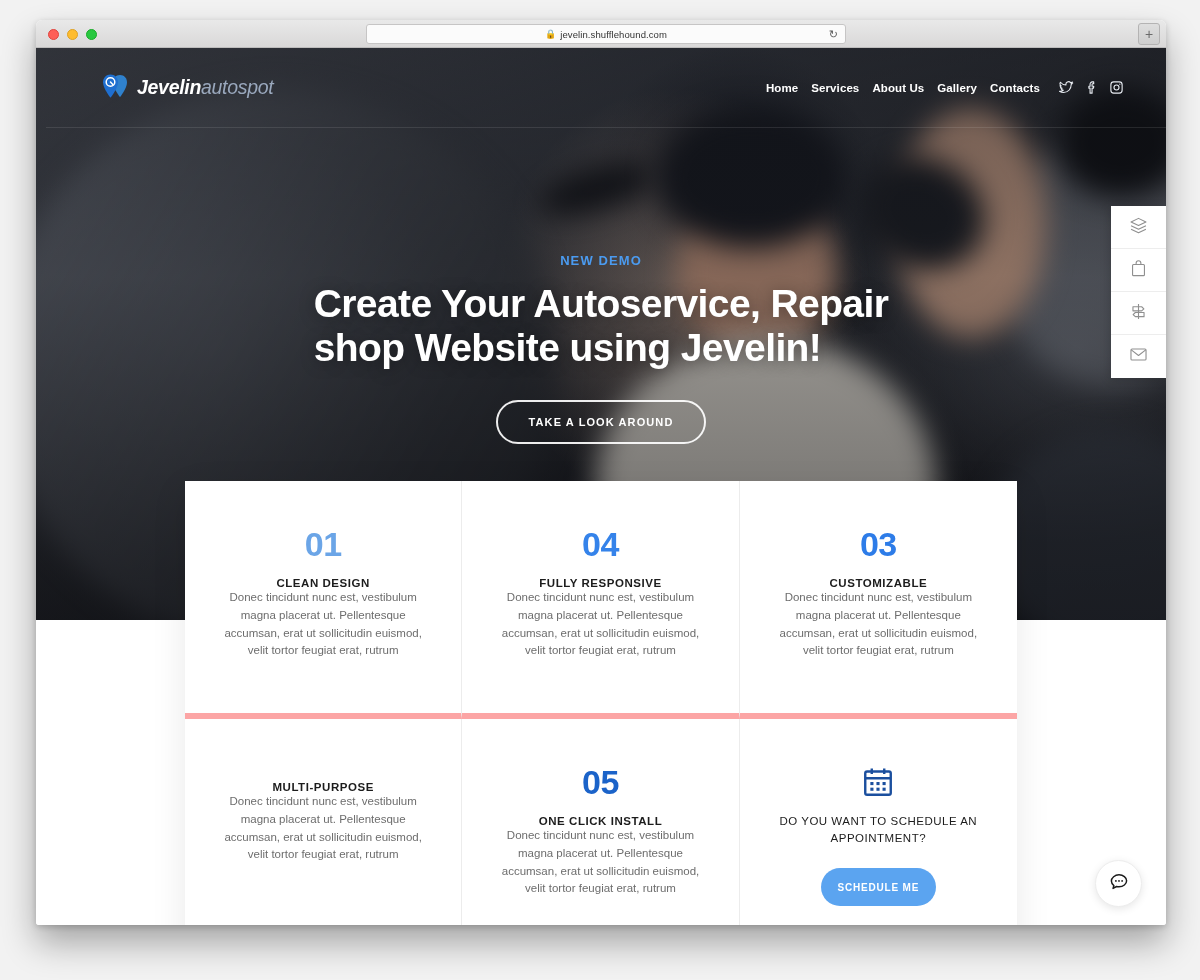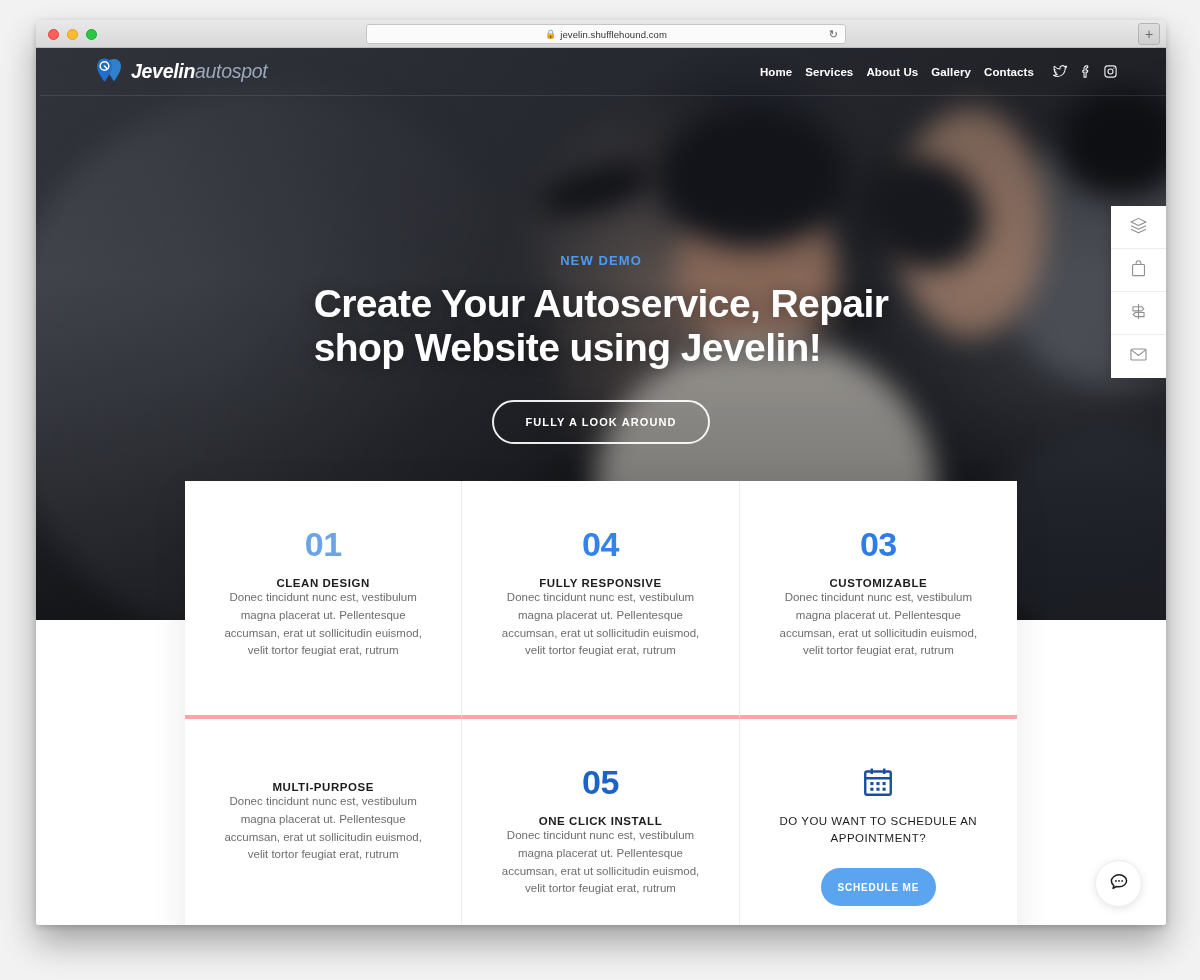--- a/index.html
+++ b/index.html
@@ -69,21 +69,21 @@
   .p-head   { left: 640px; top: 140px; width: 160px; height: 170px; background: #b98c74; border-radius: 45%; filter: blur(9px); }
   .p-shirt  { left: 560px; top: 290px; width: 340px; height: 300px; background: #dcd7cd; border-radius: 45% 45% 20% 20%; filter: blur(12px); }
   .p-arm    { left: 860px; top: 60px; width: 150px; height: 230px; background: #c39a82; border-radius: 45%; filter: blur(11px); }
   .p-tool   { left: 820px; top: 110px; width: 130px; height: 110px; background: #1a1c21; border-radius: 30% 40% 50% 30%; transform: rotate(24deg); filter: blur(5px); }
   .p-bg1    { left: 960px; top: 80px; width: 230px; height: 260px; background: rgba(150,155,165,.45); border-radius: 40%; filter: blur(20px); }
   .p-bg2    { left: 950px; top: 380px; width: 250px; height: 230px; background: rgba(60,65,75,.7); border-radius: 45%; filter: blur(18px); }
   .p-tire   { left: 1020px; top: 40px; width: 130px; height: 110px; background: #0e0f12; border-radius: 50%; filter: blur(9px); }
   .hero-veil { position: absolute; inset: 0; background: linear-gradient(180deg, rgba(14,16,22,.46) 0%, rgba(14,16,22,.30) 40%, rgba(10,11,15,.55) 100%); }
 
   .topbar {
-    position: absolute; left: 4px; top: 0; width: 100%; height: 48px;
+    position: absolute; left: 10px; top: 0; width: 100%; height: 80px;
     display: flex; align-items: center; z-index: 6;
     border-bottom: 1px solid rgba(255,255,255,.10);
   }
   .logo { display: flex; align-items: center; margin-left: 56px; gap: 9px; }
   .logo-mark { width: 26px; height: 30px; position: relative; }
   .logo-text { font-size: 19.5px; font-style: italic; font-weight: 700; letter-spacing: -.3px; line-height: 1; }
   .logo-text .a { color: #ffffff; }
   .logo-text .b { color: #9aa8bd; font-weight: 400; }
 
   .nav { margin-left: auto; margin-right: 52px; display: flex; align-items: center; gap: 13px; }
@@ -123,21 +123,21 @@
   .dock-item svg { width: 19px; height: 19px; }
 
   
   .panel {
     position: absolute; left: 149px; top: 433px; width: 832px; z-index: 7;
     background: #fff; box-shadow: 0 10px 34px rgba(0,0,0,.09);
     display: grid; grid-template-columns: repeat(3, 1fr);
   }
   .cell {
     position: relative; padding: 46px 30px 40px; text-align: center;
-    border-right: 1px solid #ececec; border-bottom: 4px solid #fca5a5;
+    border-right: 1px solid #ececec; border-bottom: 6px solid #fca5a5;
     min-height: 238px;
   }
   .cell:nth-child(3n) { border-right: none; }
   .cell:nth-child(n+4) { border-bottom: none; }
   .num { font-size: 34px; font-weight: 800; line-height: 1; letter-spacing: -.5px; }
   .cell-title { margin-top: 16px; font-size: 11.5px; font-weight: 800; color: #1c1c1c; letter-spacing: .55px; }
   .cell-body { font-size: 11.5px; line-height: 1.55; color: #6d6d6d; }
   .cal-icon { display: flex; justify-content: center; margin-bottom: 4px; }
   .cal-icon svg { width: 34px; height: 34px; }
   .cta-title { margin-top: 14px; font-size: 11.5px; font-weight: 400; color: #1c1c1c; letter-spacing: .5px; line-height: 1.45; }
@@ -236,21 +236,21 @@
             </span>
           </div>
         </div>
 
         <div class="hero-inner">
           <div class="eyebrow">NEW DEMO</div>
           <h1 class="hero-title">
             <span>Create Your Autoservice, Repair</span><br>
             <span>shop Website using Jevelin!</span>
           </h1>
-          <div class="hero-btn">FULLY A LOOK AROUND</div>
+          <div class="hero-btn">TAKE A LOOK AROUND</div>
         </div>
       </div>
 
       <div class="dock">
         <div class="dock-item">
           <span>
             <svg viewBox="0 0 24 24" fill="none" stroke="currentColor" stroke-width="1.4" stroke-linejoin="round">
               <path d="M12 3 2.6 7.5 12 12l9.4-4.5z"></path>
               <path d="M2.6 12.2 12 16.7l9.4-4.5"></path>
               <path d="M2.6 16.6 12 21.1l9.4-4.5"></path>

